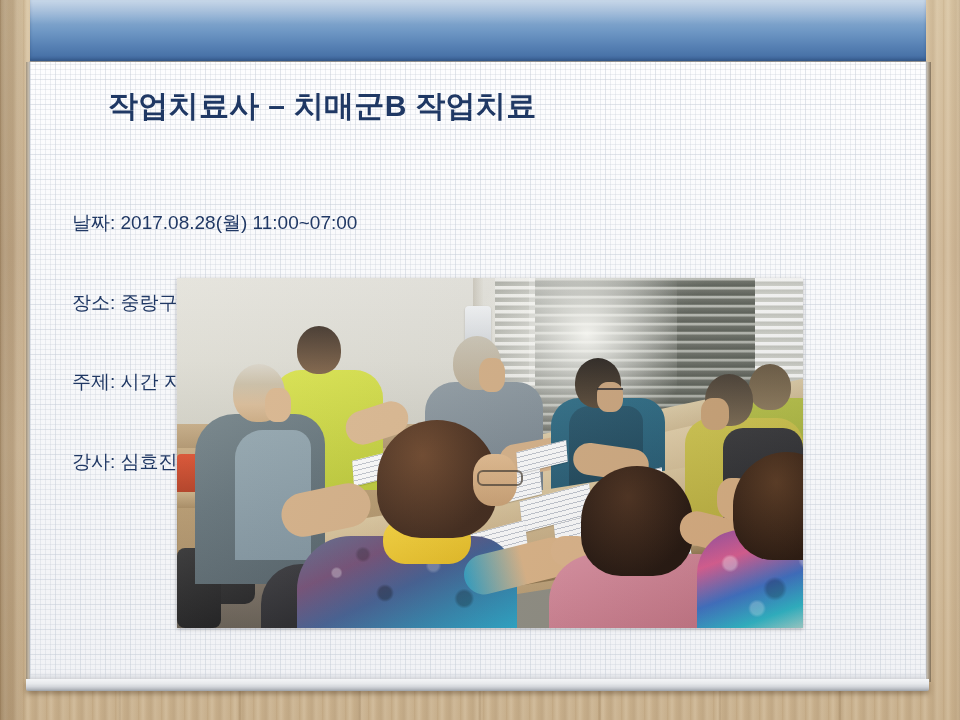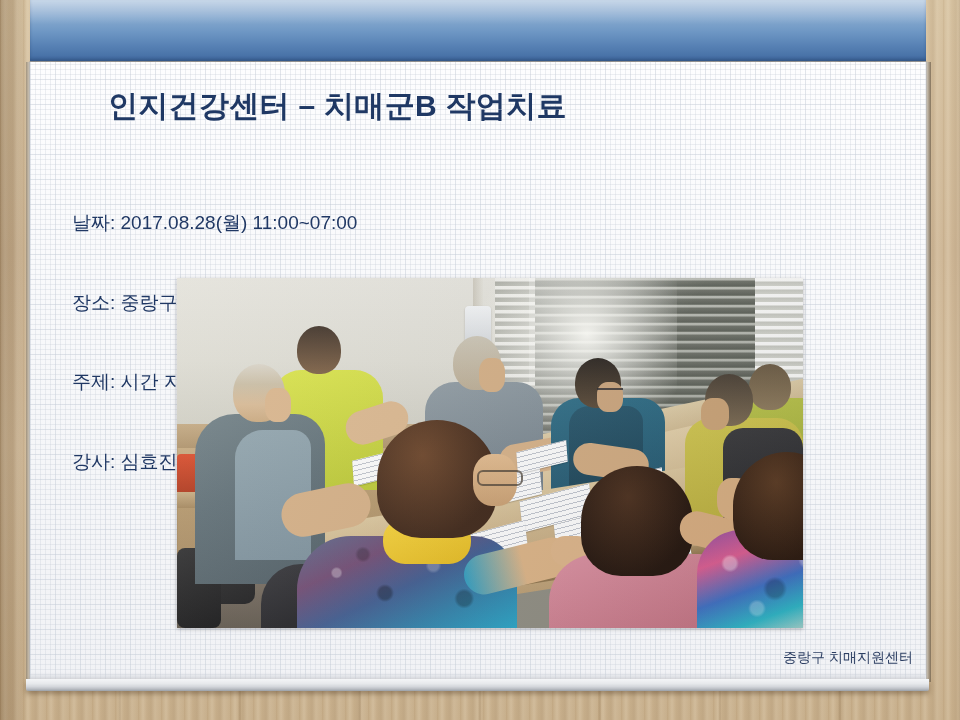--- a/index.html
+++ b/index.html
@@ -311,21 +311,21 @@
   <div class="banner"></div>
   <div class="banner-sheen"></div>
   <div class="banner-shadow"></div>
 
   <div class="sheet-edge-left"></div>
   <div class="sheet-edge-right"></div>
   <div class="sheet"></div>
   <div class="sheet-stack2"></div>
   <div class="sheet-stack"></div>
 
-  <div class="title">인지건강센터 – 치매군B 작업치료</div>
+  <div class="title">작업치료사 – 치매군B 작업치료</div>
 
   <div class="body-block">
     <div class="body-line">날짜: 2017.08.28(월) 11:00~07:00</div>
     <div class="body-line">장소: 중랑구치매지원센터  구봉서방</div>
     <div class="body-line">주제: 시간 지남력 – 시계 그리기.</div>
     <div class="body-line">강사: 심효진 작업치료사</div>
   </div>
 
   <div class="photo">
     <div class="ph wall-upper"></div>
@@ -422,15 +422,14 @@
 
     <div class="ph w3-arm"></div>
     <div class="ph w3-body"></div>
     <div class="ph w3-pattern"></div>
     <div class="ph w3-face"></div>
     <div class="ph w3-hair"></div>
 
     <div class="ph photo-tone"></div>
   </div>
 
-  <div class="footer">중랑구 치매지원센터</div>
 
 </div>
 
 </body></html>

